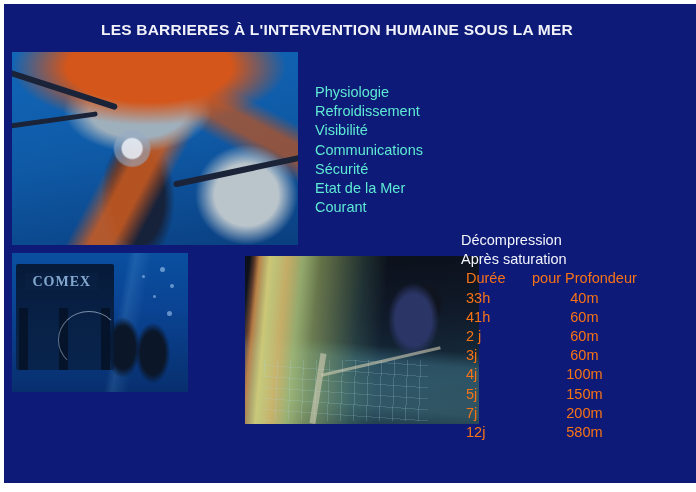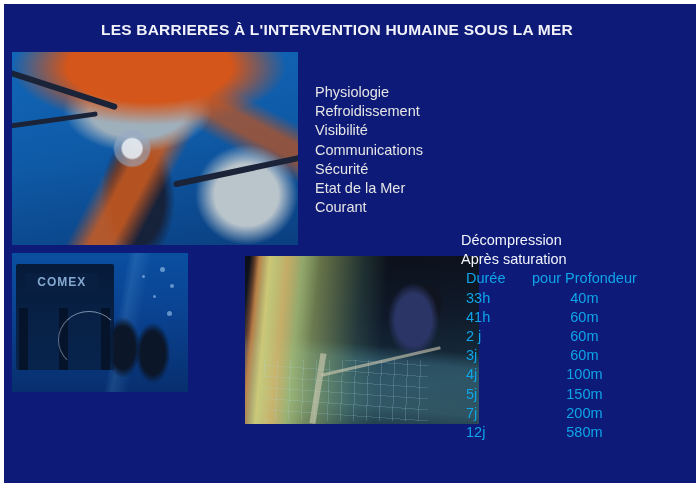--- a/index.html
+++ b/index.html
@@ -80,23 +80,24 @@
   }
   .comex-frame {
     position: absolute; left: 2%; top: 8%; width: 56%; height: 76%;
     background: linear-gradient(180deg, rgba(6,22,48,0.92), rgba(8,30,62,0.75));
     border-radius: 2px;
   }
   .comex-sign {
     position: absolute; left: 10%; top: 8%; width: 74%; height: 17%;
     background: rgba(10,34,70,0.75);
     color: #9fc6ef;
-    font-size: 12px; font-weight: bold; letter-spacing: 1px;
+    font-size: 14px; font-weight: bold; letter-spacing: 1px;
     display: flex; align-items: center; justify-content: center;
     opacity: 0.82;
+    font-family: Liberation Serif, serif;
   }
   .comex-leg {
     position: absolute; bottom: 0; width: 9%; height: 58%;
     background: rgba(5,18,40,0.9);
   }
   .bubble {
     position: absolute; border-radius: 50%;
     background: rgba(190,225,255,0.5);
   }
   .hose {
@@ -129,21 +130,21 @@
     background:
       repeating-linear-gradient(92deg, rgba(170,210,225,0.22) 0 1px, rgba(0,0,0,0) 1px 13px),
       repeating-linear-gradient(4deg, rgba(170,210,225,0.18) 0 1px, rgba(0,0,0,0) 1px 11px);
   }
 
   
   #barriers-list {
     position: absolute;
     left: 311px;
     top: 79px;
-    color: #e5e5e5;
+    color: #5eead4;
     font-size: 14.5px;
     line-height: 19.2px;
   }
   #barriers-list div { white-space: nowrap; }
 
   
   #decompression-block {
     position: absolute;
     left: 457px;
     top: 227px;
@@ -151,21 +152,21 @@
     font-size: 14.5px;
     line-height: 19.2px;
   }
   #decompression-block .dc-head { white-space: nowrap; }
 
   #decompression-table {
     margin-top: 0;
     border-collapse: collapse;
   }
   #decompression-table td {
-    color: #0ea5e9;
+    color: #f97316;
     font-size: 14.5px;
     line-height: 19.2px;
     padding: 0;
     white-space: nowrap;
   }
   #decompression-table td.col-duration {
     width: 66px;
     text-align: left;
     padding-left: 5px;
   }

